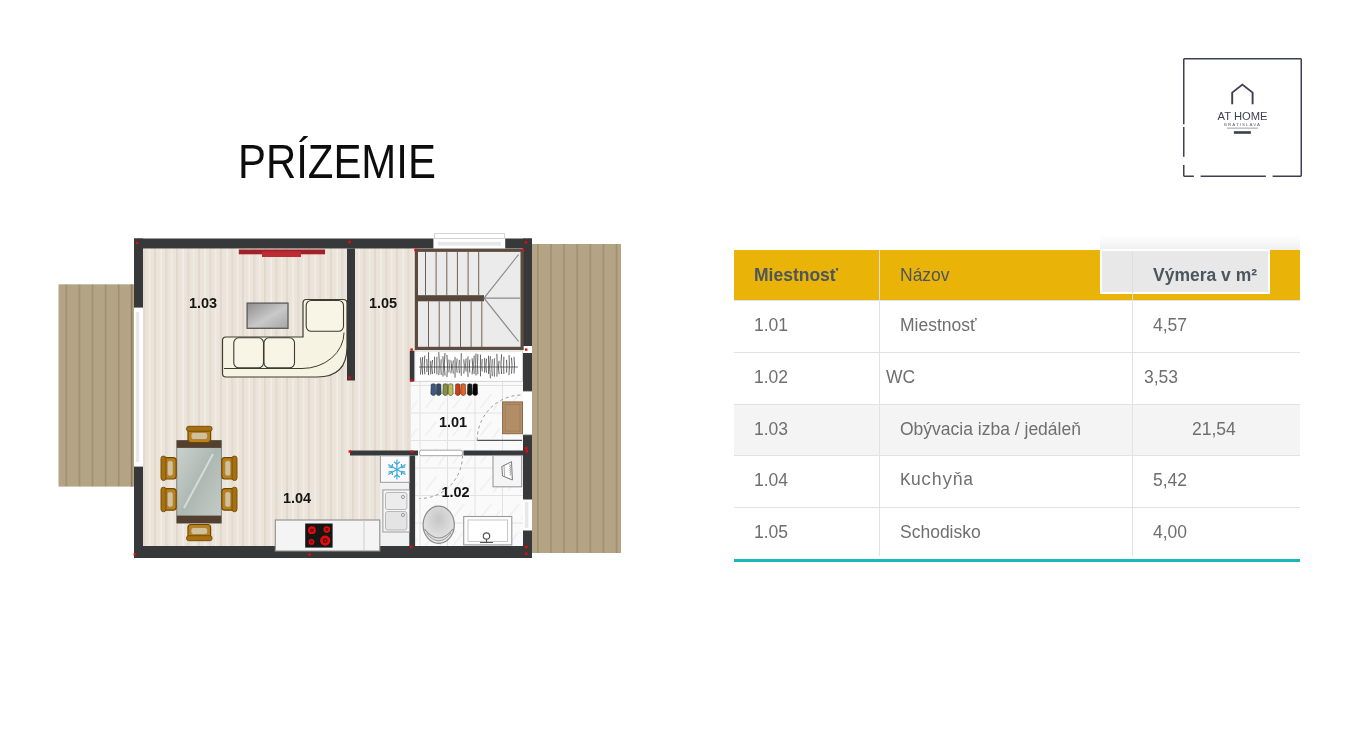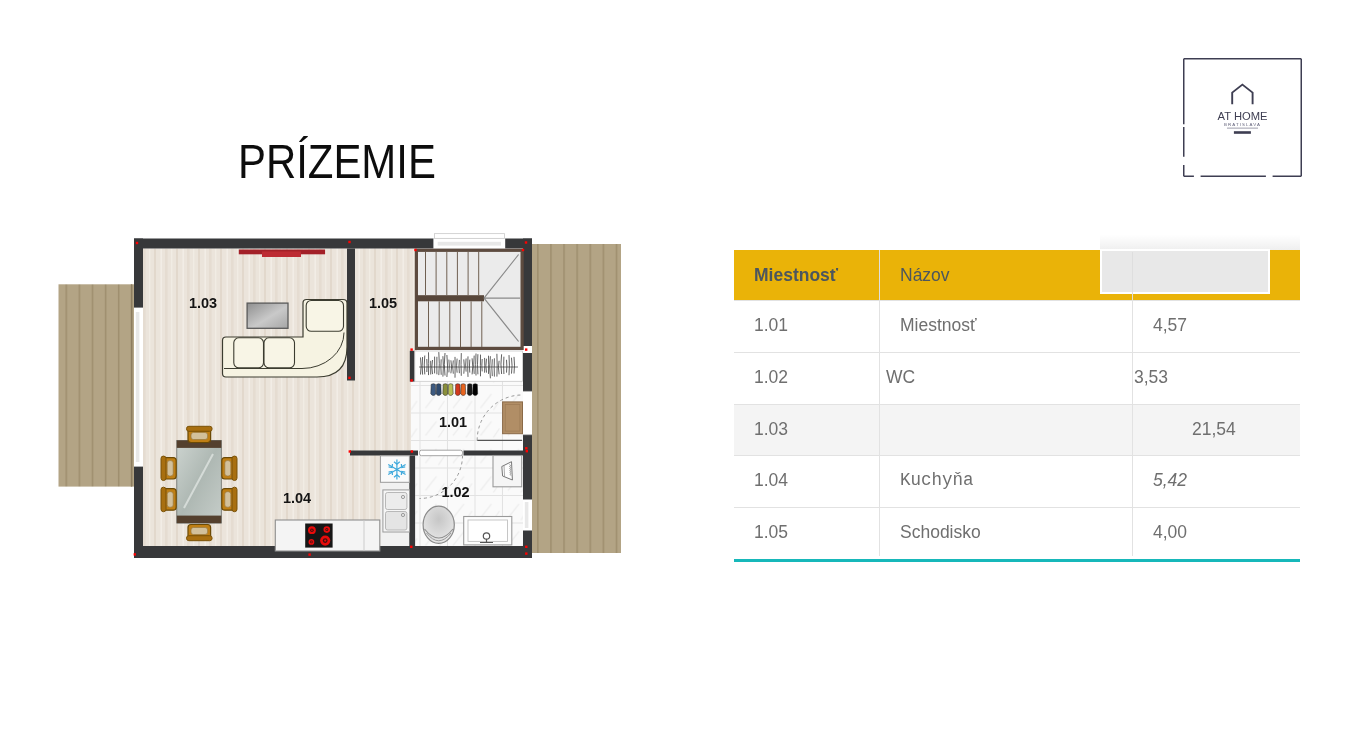--- a/index.html
+++ b/index.html
@@ -363,48 +363,50 @@
 
 <div class="abs" style="left:734px;top:250px;width:566px;">
 
   <div style="position:relative;height:50px;background:#eab308;">
 
     <div style="position:absolute;left:366px;top:-19px;width:200px;height:19px;background:linear-gradient(#ffffff 20%,#efefef);"></div>
 
     <div style="position:absolute;left:365.7px;top:-1px;width:166.8px;height:40.5px;border:2px solid #fff;background:#e8e8e8;"></div>
     <div style="position:absolute;left:20px;top:0;line-height:50px;font-size:17.5px;font-weight:bold;color:#4c565e;">Miestnosť</div>
     <div style="position:absolute;left:166px;top:0;line-height:50px;font-size:17.5px;font-weight:normal;color:#4c565e;">Názov</div>
+    <div style="position:absolute;left:419px;top:0;line-height:50px;font-size:17.5px;font-weight:bold;color:#4c565e;">Výmera v m²</div>
   </div>
 
   <div style="position:absolute;left:144.6px;top:0;width:1px;height:50px;background:#dedede;z-index:2;"></div>
   <div style="position:absolute;left:398px;top:2px;width:1px;height:48px;background:#dedede;z-index:2;"></div>
   <div style="position:absolute;left:144.6px;top:50px;width:1px;height:256px;background:#e2e2e2;z-index:2;"></div>
   <div style="position:absolute;left:398px;top:50px;width:1px;height:256px;background:#e2e2e2;z-index:2;"></div>
 
   <div style="position:relative;height:51.8px;border-top:1px solid #e2e2e2;box-sizing:border-box;font-size:17.5px;color:#6f6f6f;">
     <span style="position:absolute;left:20px;line-height:48.5px;">1.01</span>
     <span style="position:absolute;left:166px;line-height:48.5px;">Miestnosť</span>
     <span style="position:absolute;left:419px;line-height:48.5px;">4,57</span>
   </div>
 
   <div style="position:relative;height:51.8px;border-top:1px solid #e2e2e2;box-sizing:border-box;font-size:17.5px;color:#6f6f6f;">
     <span style="position:absolute;left:20px;line-height:48.5px;">1.02</span>
     <span style="position:absolute;left:152px;line-height:48.5px;">WC</span>
-    <span style="position:absolute;left:400px;line-height:48.5px;">3,53</span>
+    <span style="position:absolute;left:410px;line-height:48.5px;">3,53</span>
   </div>
 
   <div style="position:relative;height:51.8px;border-top:1px solid #e2e2e2;box-sizing:border-box;font-size:17.5px;color:#6f6f6f;background:#f4f4f4;">
     <span style="position:absolute;left:20px;line-height:48.5px;">1.03</span>
+    <span style="position:absolute;left:166px;line-height:48.5px;">Obývacia izba / jedáleň</span>
     <span style="position:absolute;left:419px;line-height:48.5px;margin-left:39px;">21,54</span>
   </div>
 
   <div style="position:relative;height:51.8px;border-top:1px solid #e2e2e2;box-sizing:border-box;font-size:17.5px;color:#6f6f6f;">
     <span style="position:absolute;left:20px;line-height:48.5px;">1.04</span>
     <span style="position:absolute;left:166px;line-height:48.5px;font-family:Liberation Mono, monospace;">Kuchyňa</span>
-    <span style="position:absolute;left:419px;line-height:48.5px;font-style:italic;">5,42</span>
+    <span style="position:absolute;left:419px;line-height:48.5px;">5,42</span>
   </div>
 
   <div style="position:relative;height:51.8px;border-top:1px solid #e2e2e2;box-sizing:border-box;font-size:17.5px;color:#6f6f6f;">
     <span style="position:absolute;left:20px;line-height:48.5px;">1.05</span>
     <span style="position:absolute;left:166px;line-height:48.5px;">Schodisko</span>
     <span style="position:absolute;left:419px;line-height:48.5px;">4,00</span>
   </div>
 
   <div style="height:3px;background:#17b8ba;"></div>
 </div>

